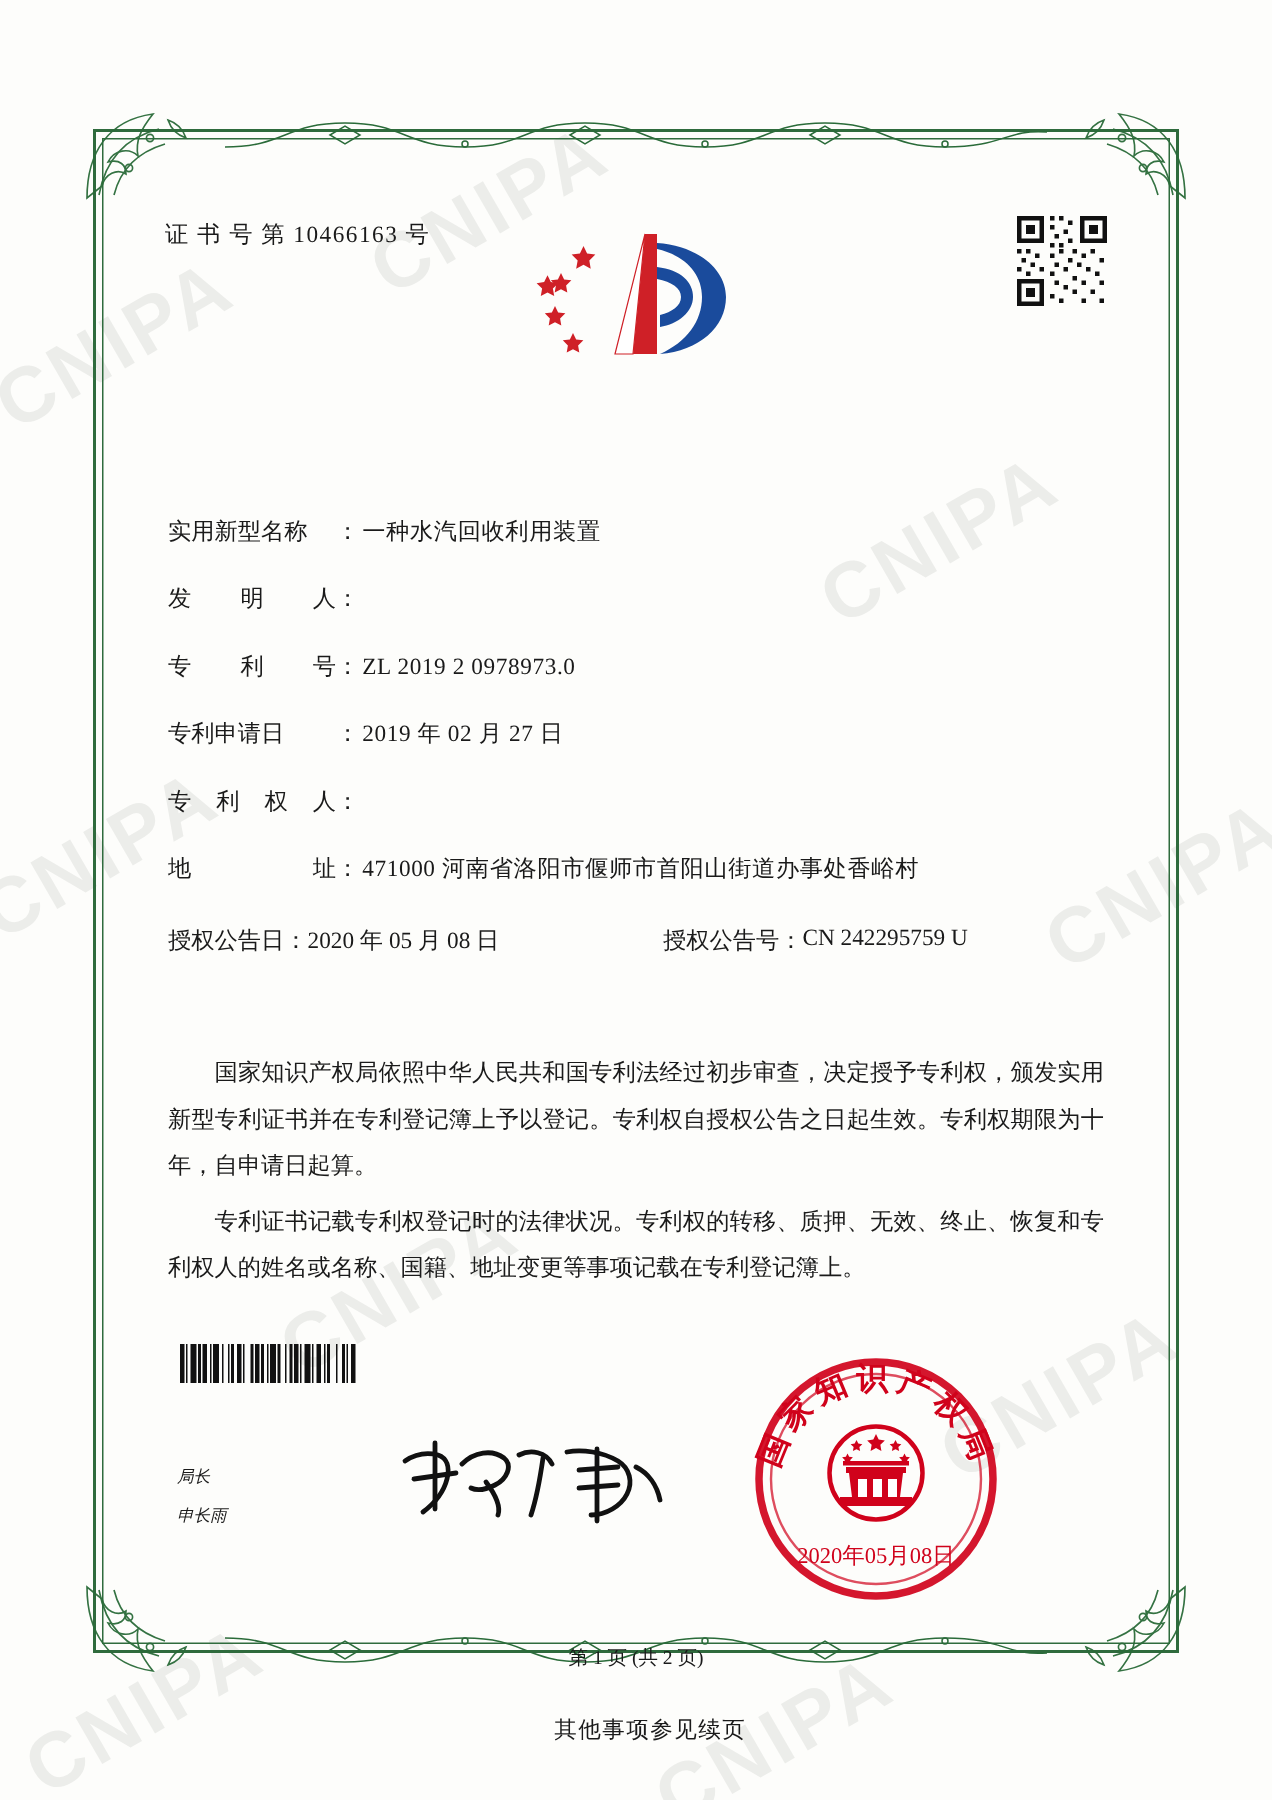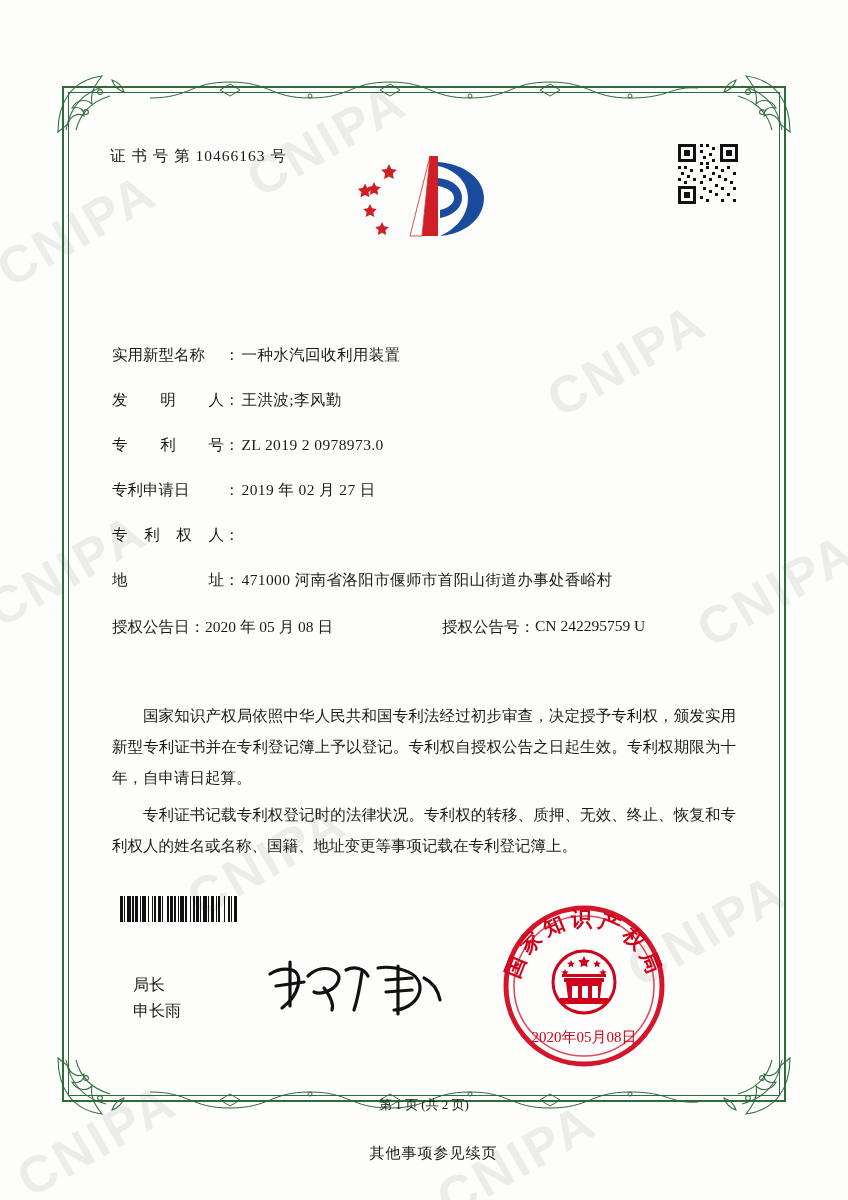--- a/index.html
+++ b/index.html
@@ -185,24 +185,25 @@
   }
   .barcode i {
     display: block;
     background: #111;
     height: 100%;
   }
 
   
   .sig-label {
     position: absolute;
-    left: 133px;
+    left: 118px;
     top: 972px;
-    font-size: 16px;
+    font-size: 11px;
     line-height: 26px;
+    font-style: italic;
   }
   .sig-hand {
     position: absolute;
     left: 262px;
     top: 952px;
     width: 190px;
     height: 70px;
   }
   .sig-hand svg { width: 100%; height: 100%; display: block; }
 
@@ -403,21 +404,20 @@
       <span class="f-value">一种水汽回收利用装置</span>
     </div>
 
     <div class="field-row">
       <span class="f-label spread">
         <span>发</span>
         <span>明</span>
         <span>人</span>
       </span>
       <span class="f-colon">：</span>
-      <span class="f-value">王洪波;李风勤</span>
     </div>
 
     <div class="field-row">
       <span class="f-label spread">
         <span>专</span>
         <span>利</span>
         <span>号</span>
       </span>
       <span class="f-colon">：</span>
       <span class="f-value">ZL 2019 2 0978973.0</span>

